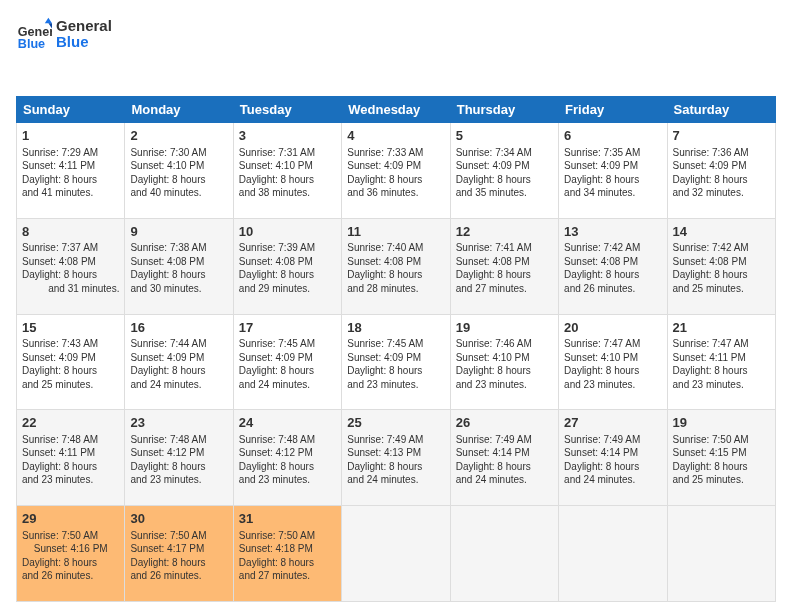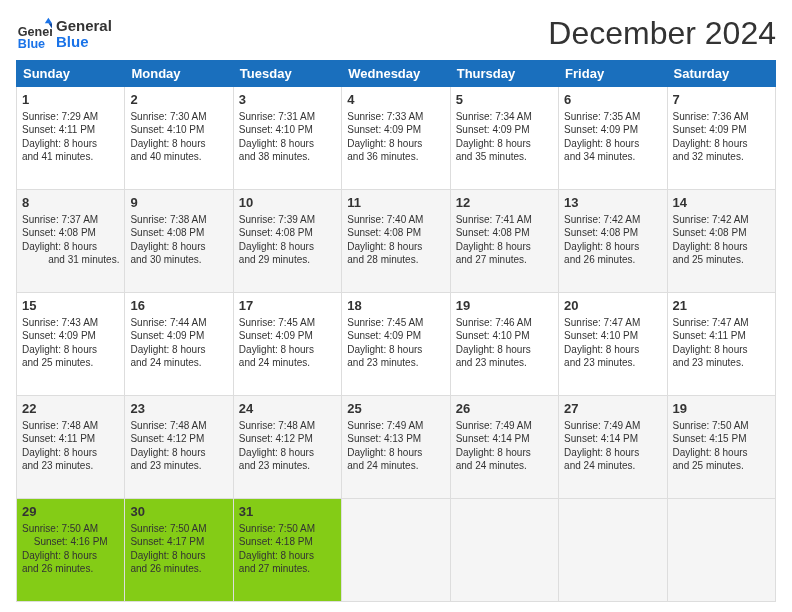--- a/index.html
+++ b/index.html
@@ -44,20 +44,21 @@
     .subtitle {
       font-size: 14px;
       color: #555;
     }
     .calendar {
       flex: 1;
       border: 1px solid #ccc;
       border-collapse: collapse;
       width: 100%;
       table-layout: fixed;
+      margin-top: 36px;
     }
     .calendar th {
       background-color: #1a6fbd;
       color: #fff;
       text-align: left;
       padding: 5px 6px;
       font-size: 13px;
       font-weight: bold;
       border: 1px solid #1a6fbd;
     }
@@ -76,42 +77,41 @@
     .day-num {
       font-size: 13px;
       font-weight: bold;
       display: block;
       margin-bottom: 1px;
     }
     .empty-cell {
       background: #f5f5f5 !important;
     }
     .row-week5 td {
-      background: #84cc16;
+      background: #fdba74;
     }
   </style>
 </head>
 <body>
 
 <div class="page">
   <div class="header">
     <div class="logo">
       <svg class="logo-icon" viewBox="0 0 40 40">
         <text x="2" y="22" font-size="14" font-weight="bold" fill="#333">General</text>
         <text x="2" y="36" font-size="14" font-weight="bold" fill="#1a73e8">Blue</text>
         <polygon points="32,8 40,8 36,2" fill="#1a73e8"></polygon>
         <polygon points="36,8 40,14 40,8" fill="#0d47a1"></polygon>
       </svg>
       <div>
         <div style="font-size:15px;font-weight:bold;color:#333;line-height:1.1;">General</div>
         <div style="font-size:15px;font-weight:bold;color:#1a73e8;line-height:1.1;">Blue</div>
       </div>
     </div>
     <div class="title-block">
-      <div class="main-title">December 2024</div>
     </div>
   </div>
 
   <table class="calendar" id="cal-table">
     <thead id="cal-head">
         <tr>
           <th>Sunday</th>
           <th>Monday</th>
           <th>Tuesday</th>
           <th>Wednesday</th>

